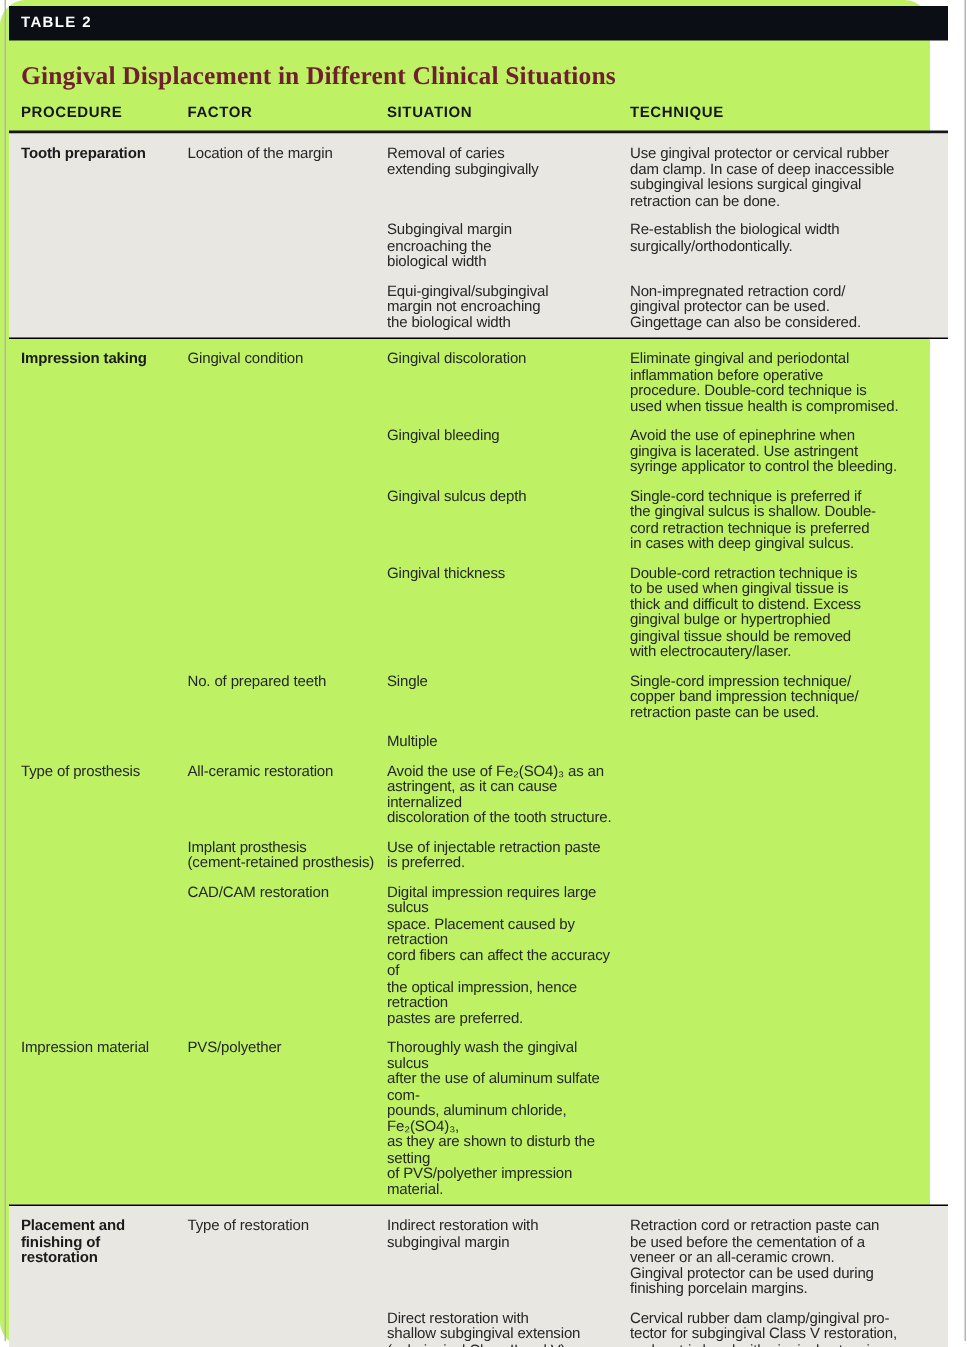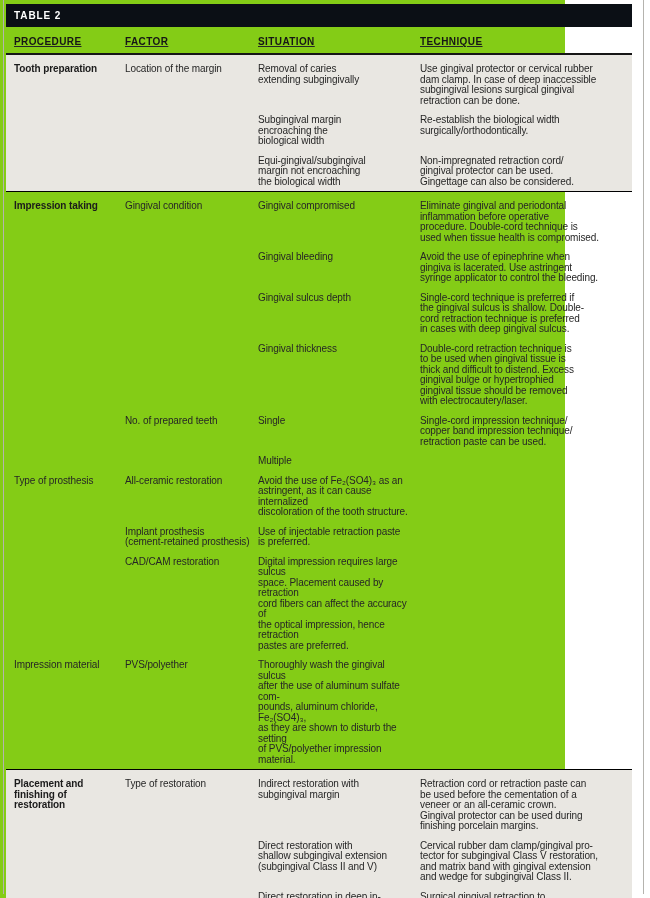--- a/index.html
+++ b/index.html
@@ -3,21 +3,21 @@
 <meta charset="utf-8">
 <style>
   html,body{margin:0;padding:0;}
   body{
     width:650px;height:898px;
     background:#ffffff;
     font-family:"Liberation Sans","DejaVu Sans",sans-serif;
     color:var(--text,#262626);
     overflow:hidden;
   }
-  .page{position:relative;width:565px;height:898px;background:#84cc16;}
+  .page{position:relative;width:620px;height:898px;background:#bef264;border-radius:17px;}
   .edge{position:absolute;top:0;bottom:4px;width:1px;background:var(--page-border,#b5b3ae);}
   .edge.left{left:3px;}
   .edge.right{left:643px;}
   .content{position:absolute;left:6px;top:4px;width:626px;}
   .tag-bar{
     height:23px;background:var(--header-bar,#0b0f15);
     display:flex;align-items:center;
     padding-left:8px;box-sizing:border-box;
   }
   .tag-bar span{
@@ -29,21 +29,20 @@
     font-size:17px;font-weight:bold;color:var(--title,#6f1f2d);
     letter-spacing:0.1px;
   }
   .grid{
     display:grid;
     grid-template-columns:111px 133px 162px 1fr;
     box-sizing:border-box;
   }
   .head-row{
     padding:9px 6px 4px 8px;
-    text-decoration:underline;
   }
   .head-cell{
     font-size:10px;font-weight:bold;color:#161616;letter-spacing:0.4px;
   }
   .rule{height:2px;background:#161616;margin-top:2px;}
   .section{
     padding:9px 6px 4px 8px;
     row-gap:9px;
   }
   .section.shaded{background:var(--shade,#e9e7e2);}
@@ -62,20 +61,21 @@
 <div class="page">
   <div class="edge left"></div>
   <div class="edge right"></div>
 
   <div class="content">
 
     <div class="tag-bar">
       <span>TABLE 2</span>
     </div>
 
+    <h1 class="title">Gingival Displacement in Different Clinical Situations</h1>
 
     <div class="grid head-row">
       <div class="head-cell">PROCEDURE</div>
       <div class="head-cell">FACTOR</div>
       <div class="head-cell">SITUATION</div>
       <div class="head-cell">TECHNIQUE</div>
     </div>
 
     <div class="rule"></div>
 
@@ -101,21 +101,21 @@
           <div class="cell col-sit">Equi-gingival/subgingival
 margin not encroaching
 the biological width</div>
           <div class="cell col-tech">Non-impregnated retraction cord/
 gingival protector can be used.
 Gingettage can also be considered.</div>
         </div>
         <div class="grid section">
           <div class="cell col-proc">Impression taking</div>
           <div class="cell col-factor">Gingival condition</div>
-          <div class="cell col-sit">Gingival compromised</div>
+          <div class="cell col-sit">Gingival discoloration</div>
           <div class="cell col-tech">Eliminate gingival and periodontal
 inflammation before operative
 procedure. Double-cord technique is
 used when tissue health is compromised.</div>
           <div class="cell col-proc"></div>
           <div class="cell col-factor"></div>
           <div class="cell col-sit">Gingival bleeding</div>
           <div class="cell col-tech">Avoid the use of epinephrine when
 gingiva is lacerated. Use astringent
 syringe applicator to control the bleeding.</div>

